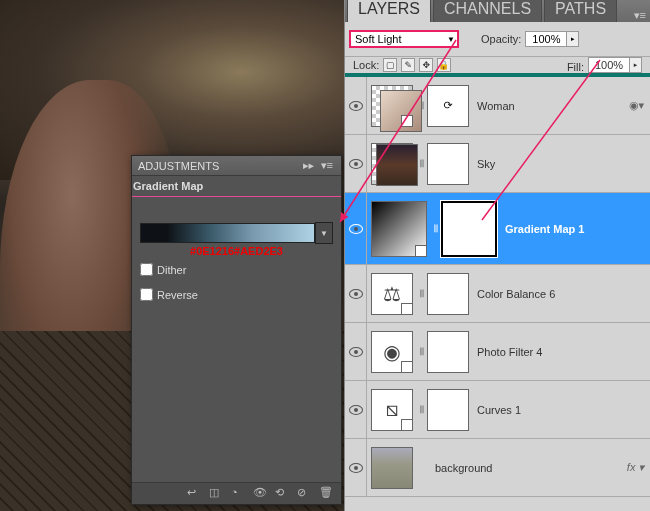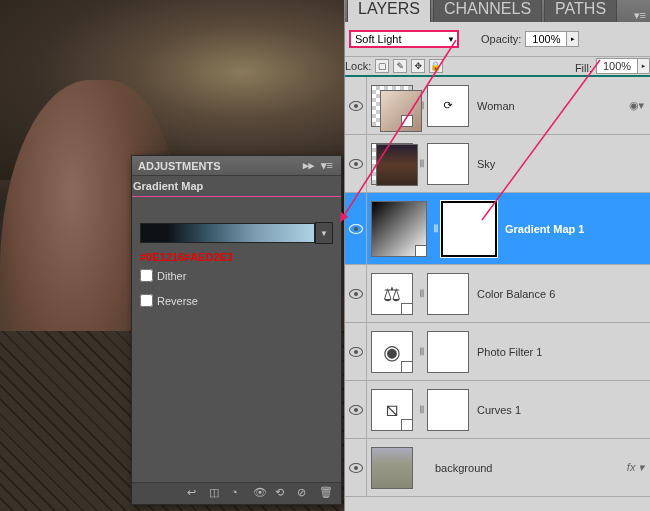--- a/index.html
+++ b/index.html
@@ -2,44 +2,44 @@
 <html><head>
 <meta charset="utf-8">
 <style>
 *{box-sizing:border-box;margin:0;padding:0;font-family:Tahoma,Arial,sans-serif;font-size:11px}
 body{width:650px;height:511px;overflow:hidden;background:#535353;position:relative}
 .bg-image{position:absolute;left:0;top:0;width:345px;height:511px;background:linear-gradient(to bottom,#3a3530 0%,#4a4038 15%,#5a4a3a 25%,#2a2520 40%,#3a3028 55%,#4a3a30 70%,#3a3228 85%,#2a2218 100%)}
 .bg-image::before{content:"";position:absolute;left:0;top:0;right:0;height:180px;background:radial-gradient(ellipse at 70% 40%,#8a7a5a 0%,#5a4a3a 30%,#3a3028 60%,#2a2218 100%)}
 .bg-image::after{content:"";position:absolute;left:0;bottom:0;right:0;height:180px;background:repeating-linear-gradient(45deg,#3a3228 0px,#3a3228 8px,#2a2218 8px,#2a2218 10px),repeating-linear-gradient(-45deg,#3a3228 0px,#3a3228 8px,#2a2218 8px,#2a2218 10px)}
 .figure{position:absolute;left:0;top:80px;width:180px;height:380px;background:radial-gradient(ellipse at 40% 30%,#8a6a5a 0%,#6a4a3a 40%,transparent 70%);border-radius:50% 40% 30% 20%}
 .adj-panel{position:absolute;left:131px;top:155px;width:211px;height:350px;background:#535353;border:1px solid #2a2a2a;box-shadow:2px 2px 8px rgba(0,0,0,0.5)}
-.adj-header{height:20px;background:linear-gradient(to bottom,#6a6a6a,#5a5a5a);border-bottom:1px solid #3a3a3a;display:flex;align-items:center;padding:0 6px;color:#ddd;font-weight:bold}
+.adj-header{height:20px;background:linear-gradient(to bottom,#6a6a6a,#5a5a5a);border-bottom:1px solid #3a3a3a;display:flex;align-items:center;padding:0 6px;color:#ddd;font-weight:normal}
 .adj-header .spacer{flex:1}
 .adj-header .icon{width:14px;height:14px;margin-left:4px;color:#ccc;cursor:pointer}
 .adj-title{padding:4px 1px;color:#ddd;font-weight:bold;border-bottom:1px solid #ec4899}
 .adj-body{padding:8px}
 .grad-bar{height:20px;border:1px solid #222;background:linear-gradient(to right,#0E1216 0%,#0E1216 15%,#3a5a6a 40%,#7a9ab0 65%,#AED2E3 100%);position:relative}
 .grad-dd{position:absolute;right:-18px;top:-1px;width:18px;height:22px;background:#4a4a4a;border:1px solid #222;display:flex;align-items:center;justify-content:center;color:#ccc;font-size:8px}
-.hex-row{display:flex;justify-content:flex-start;margin-top:8px;color:#e00;font-weight:bold;font-size:10px}
+.hex-row{display:flex;justify-content:center;margin-top:2px;color:#e00;font-weight:bold;font-size:10px}
 .chk{display:flex;align-items:flex-end;margin-top:6px;color:#ddd}
 .chk input{margin-right:4px}
 .adj-footer{position:absolute;bottom:0;left:0;right:0;height:22px;background:#4a4a4a;border-top:1px solid #3a3a3a;display:flex;align-items:center;justify-content:flex-end;padding:0 6px;gap:6px}
 .adj-footer .ico{width:16px;height:16px;color:#bbb}
 .layers-panel{position:absolute;left:344px;top:0;width:306px;height:511px;background:#d4d4d4;border-left:1px solid #888}
 .tabs{height:22px;background:linear-gradient(to bottom,#7a7a7a,#6a6a6a);display:flex;align-items:flex-end}
 .tab{padding:4px 10px;color:#ccc;background:#5a5a5a;border:1px solid #4a4a4a;border-bottom:none;margin-left:2px;cursor:pointer;font-size:16px}
 .tab.active{background:#d4d4d4;color:#333}
 .tabs .menu{margin-left:auto;width:20px;text-align:center;color:#ccc}
 .blend-row{height:24px;display:flex;align-items:center;padding:17px 4px;background:#d4d4d4;border-bottom:1px solid #aaa}
 .blend-select{width:110px;height:18px;border:2px solid #e91e63;background:#fff;display:flex;align-items:center;padding:0 4px;position:relative}
 .blend-select .arrow{position:absolute;right:2px;font-size:8px}
 .opacity-label{margin-left:22px;color:#333}
 .pct-input{width:42px;height:16px;border:1px solid #999;background:#fff;margin-left:4px;display:flex;align-items:center;justify-content:center}
 .pct-arrow{width:12px;height:16px;border:1px solid #999;border-left:none;background:#eee;display:flex;align-items:center;justify-content:center;font-size:7px}
-.lock-row{height:20px;display:flex;align-items:center;padding:0 0;background:#d4d4d4;border-bottom:2px solid #0f766e;color:#333}
+.lock-row{height:20px;display:flex;align-items:center;padding:0 8px;background:#d4d4d4;border-bottom:4px solid #0f766e;color:#333}
 .lock-row .icons{display:flex;gap:4px;margin-left:4px}
 .lock-row .licon{width:14px;height:14px;border:1px solid #999;background:#eee;display:flex;align-items:center;justify-content:center;font-size:9px}
 .lock-row .fill-group{margin-left:auto;display:flex;align-items:flex-end}
 .layer-list{overflow-y:auto;height:calc(100% - 66px)}
 .layer{display:flex;align-items:center;border-bottom:1px solid #aaa;background:#d4d4d4;height:58px}
 .layer.large{height:72px}
 .layer.selected{background:#3399ff;color:#fff}
 .layer.selected .layer-name{color:#fff;font-weight:bold}
 .vis{width:22px;height:100%;border-right:1px solid #aaa;display:flex;align-items:center;justify-content:center;cursor:pointer}
 .eye{width:14px;height:10px;border:1px solid #555;border-radius:50%;position:relative}
@@ -188,21 +188,21 @@
       <div class="layer-name">Color Balance 6</div>
     </div>
 
     <div class="layer">
       <div class="vis">
           <div class="eye"></div>
         </div>
       <div class="thumb adj-icon">◉<div class="thumb-corner"></div></div>
       <div class="link-gap">⦀</div>
       <div class="mask"></div>
-      <div class="layer-name">Photo Filter 1</div>
+      <div class="layer-name">Photo Filter 4</div>
     </div>
 
     <div class="layer">
       <div class="vis">
           <div class="eye"></div>
         </div>
       <div class="thumb adj-icon">⧅<div class="thumb-corner"></div></div>
       <div class="link-gap">⦀</div>
       <div class="mask"></div>
       <div class="layer-name">Curves 1</div>

